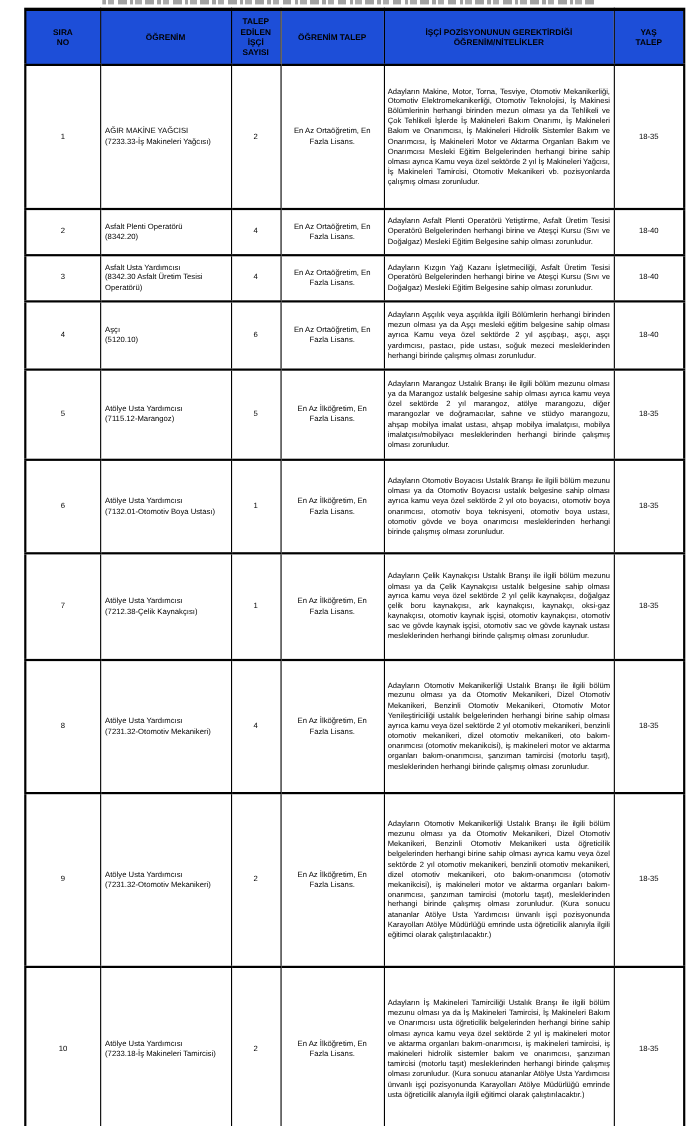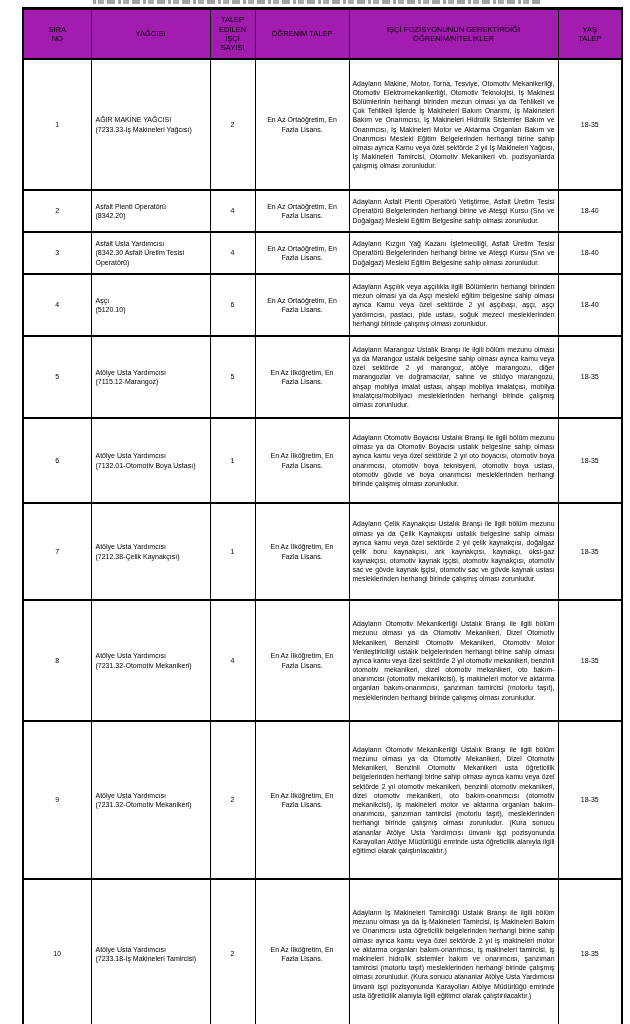--- a/index.html
+++ b/index.html
@@ -31,23 +31,23 @@
   th,td{
     border-left:1px solid #000;
     border-right:1px solid #000;
     border-top:2px solid #000;
     border-bottom:2px solid #000;
     padding:1px 2px;
     vertical-align:middle;
     overflow:hidden;
   }
   th{
-    background:#a21caf;
+    background:#1d4ed8;
     font-size:7.5px;
-    font-weight:normal;
+    font-weight:bold;
     text-align:center;
     line-height:1.25;
     white-space:pre-line;
     height:46px;
   }
   td{font-size:7px;line-height:1.3;}
   td.c-no,td.c-count,td.c-age{text-align:center;}
   td.c-pos{text-align:left;padding-left:4px;}
   td.c-edu{text-align:center;padding:1px 6px;}
   td.c-qual{
@@ -81,21 +81,21 @@
       <col style="width:119px">
       <col style="width:45px">
       <col style="width:94px">
       <col style="width:209px">
       <col style="width:64px">
     </colgroup>
     <thead>
       <tr>
         <th>SIRA
 NO</th>
-        <th>YAĞCISI</th>
+        <th>ÖĞRENİM</th>
         <th>TALEP
 EDİLEN
 İŞÇİ
 SAYISI</th>
         <th>ÖĞRENİM TALEP</th>
         <th>İŞÇİ POZİSYONUNUN GEREKTİRDİĞİ
 ÖĞRENİM/NİTELİKLER</th>
         <th>YAŞ
 TALEP</th>
       </tr>

